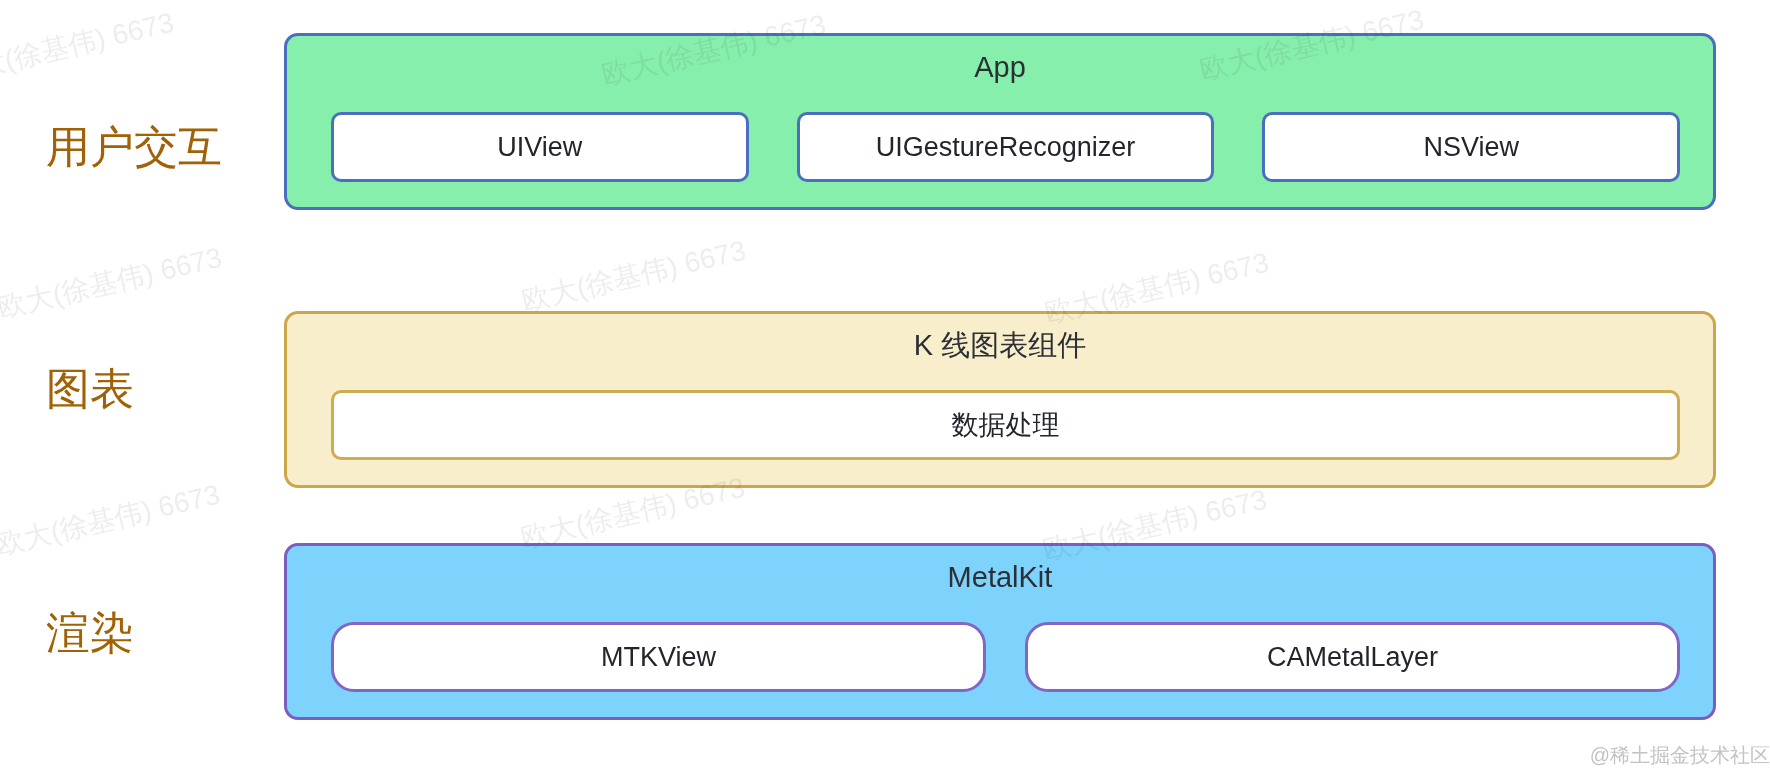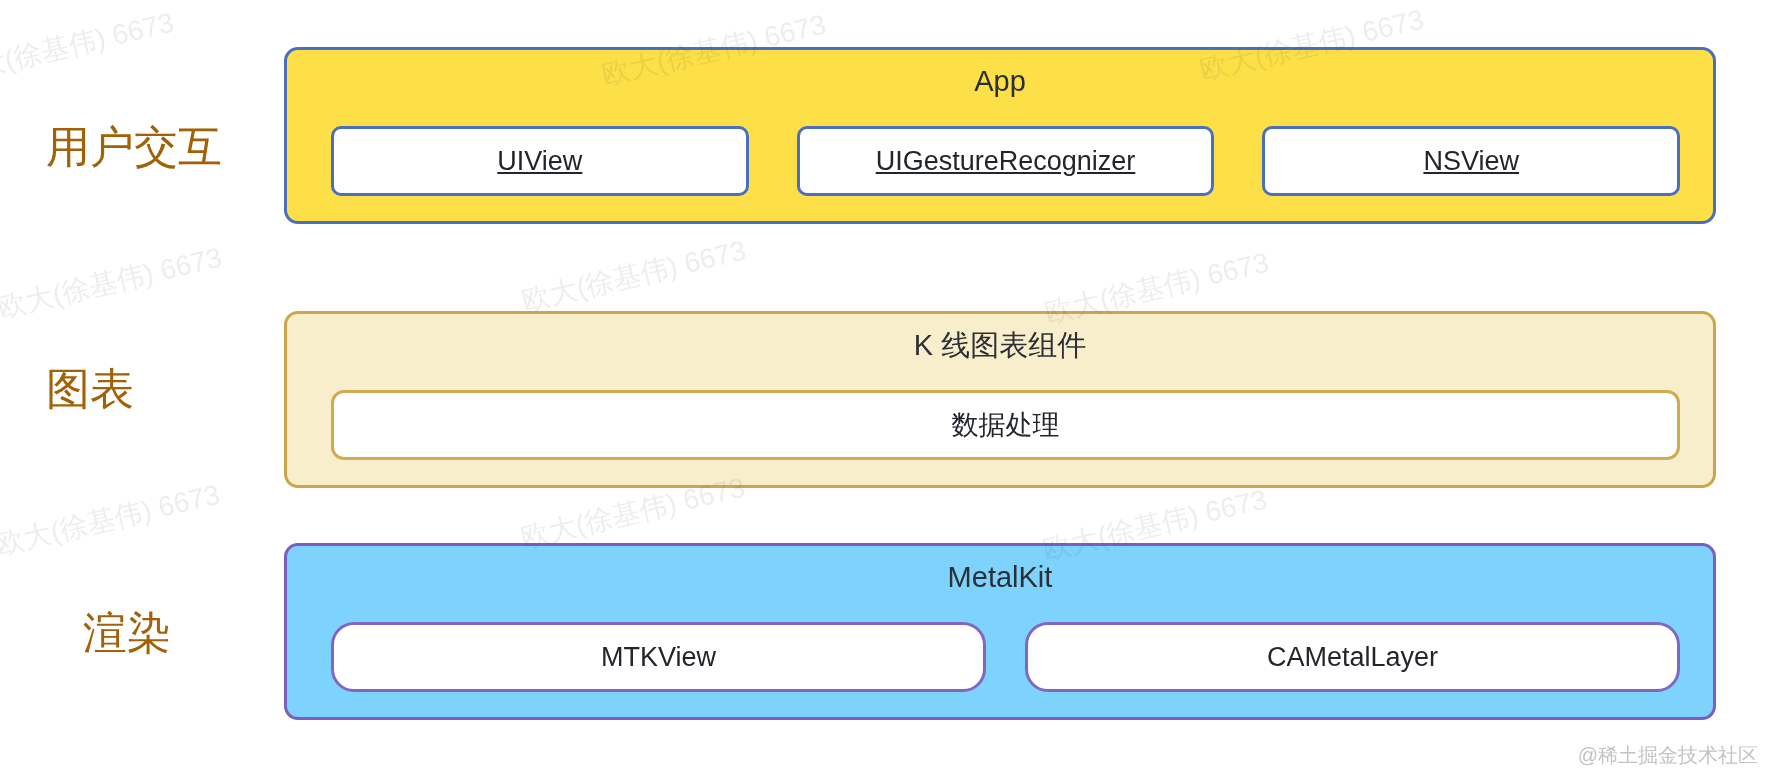--- a/index.html
+++ b/index.html
@@ -7,64 +7,64 @@
   .canvas {
     position:relative; width:1770px; height:774px;
     background:#ffffff; overflow:hidden;
   }
 
   
   .layer {
     position:absolute; left:284px; width:1432px; height:177px;
     box-sizing:border-box; border:3px solid; border-radius:14px;
   }
-  .layer-1 { top:47px;  background:#fde047; border-color:#4b6fbe; }
+  .layer-1 { top:33px;  background:#86efac; border-color:#4b6fbe; }
   .layer-2 { top:296px; background:#f9eecb; border-color:#cba64b;margin-top:15px; }
   .layer-3 { top:543px; background:#7dd3fc; border-color:#7a5ec2; }
 
   .layer-title {
     margin-top:15px; text-align:center;
     font-size:29px; line-height:32px; color:#2b2f36;
   }
 
   .child-row { display:flex; margin:29px 33px 0 44px; }
   .layer-1 .child-row { gap:48px; }
   .layer-2 .child-row, .layer-3 .child-row { gap:39px; }
 
   .child {
     flex:1; height:70px; box-sizing:border-box;
     background:#ffffff; border:3px solid; border-radius:10px;
     display:flex; align-items:center; justify-content:center;
     font-size:27px; color:#22252b;
   }
-  .layer-1 .child { border-color:#4b6fbe;text-decoration:underline; }
-  .layer-2 .child { border-color:#cfab52;border-radius:13px; }
+  .layer-1 .child { border-color:#4b6fbe; }
+  .layer-2 .child { border-color:#cfab52; }
   .layer-3 .child { border-color:#8266c6;border-radius:23px; }
 
   
   .side-label {
     position:absolute; left:46px;
     font-size:44px; line-height:50px; font-weight:500; color:#a16207;
     white-space:nowrap;
   }
   .side-label-1 { top:122px; }
   .side-label-2 { top:364px; }
-  .side-label-3 { top:608px;margin-left:37px; }
+  .side-label-3 { top:608px; }
 
   
   .wm {
     position:absolute; white-space:nowrap;
     font-size:28px; color:rgba(51,51,51,0.09);
     transform:translate(-50%,-50%) rotate(-13deg);
     z-index:5; pointer-events:none;
   }
 
   
   .credit {
-    position:absolute; right:12px; top:744px;
+    position:absolute; right:0; top:744px;
     font-size:20px; line-height:22px; color:#c3c3c3;
   }
 </style>
 </head>
 <body>
 
 <div class="canvas">
 
   <div class="side-label side-label-1">用户交互</div>
   <div class="side-label side-label-2">图表</div>

